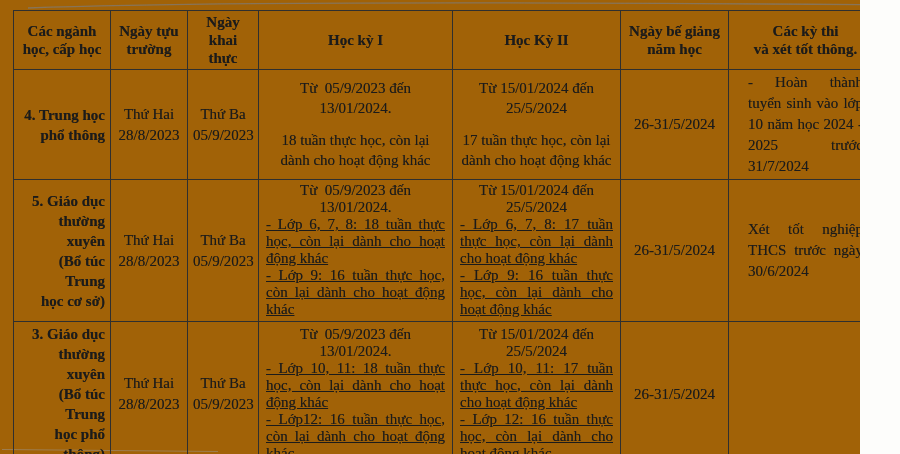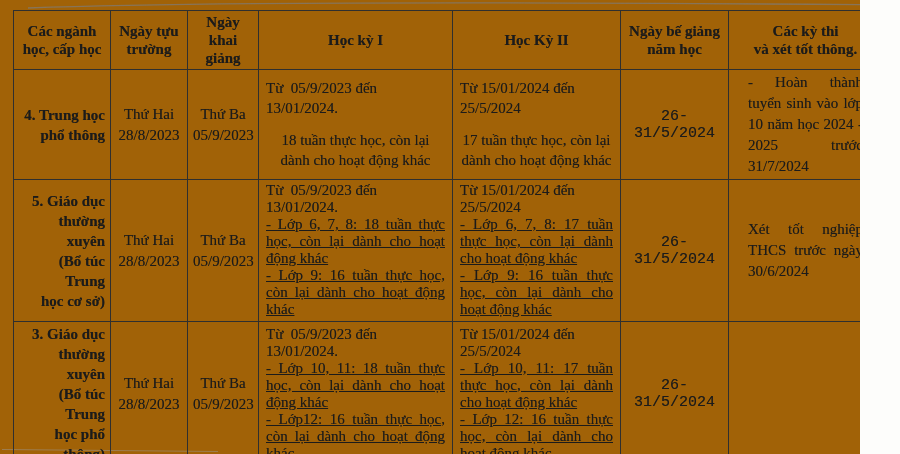--- a/index.html
+++ b/index.html
@@ -42,24 +42,24 @@
   tr.r5 td { height: 135px; }
   tr.r6 td { height: 134px; }
   td.cat {
     font-weight: bold;
     text-align: right;
     line-height: 20px;
   }
   td.day { text-align: center; line-height: 21px; }
   td.sem { line-height: 17px; padding: 2px 7px 3px 7px; }
   td.sem.roomy { line-height: 20px; }
-  td.sem .pline { white-space: pre-wrap; }
+  td.sem .pline { text-align: center; white-space: pre-wrap; }
   td.sem .cnote { text-align: center; margin-top: 12px; }
   td.sem .para { text-align: justify; text-decoration: underline; }
-  td.close-day { text-align: center; font-family: Liberation Mono, monospace; }
+  td.close-day { text-align: center; }
   td.exams { line-height: 21px; padding: 2px 19px; }
   td.exams .para { text-align: justify; }
 </style>
 </head>
 <body>
 
 <div class="page">
 
   <svg class="artifacts" width="900" height="454" viewBox="0 0 900 454">
     <path d="M 28 8 C 220 1, 540 2, 897 5" stroke="#7c7c7c" stroke-width="1.3" fill="none" opacity="0.7"></path>
@@ -83,21 +83,21 @@
         <div>Các ngành</div>
         <div>học, cấp học</div>
       </th>
       <th>
         <div>Ngày tựu</div>
         <div>trường</div>
       </th>
       <th>
         <div>Ngày</div>
         <div>khai</div>
-        <div>giảng</div>
+        <div>thực</div>
       </th>
       <th>
         <div>Học kỳ I</div>
       </th>
       <th>
         <div>Học Kỳ II</div>
       </th>
       <th>
         <div>Ngày bế giảng</div>
         <div>năm học</div>

